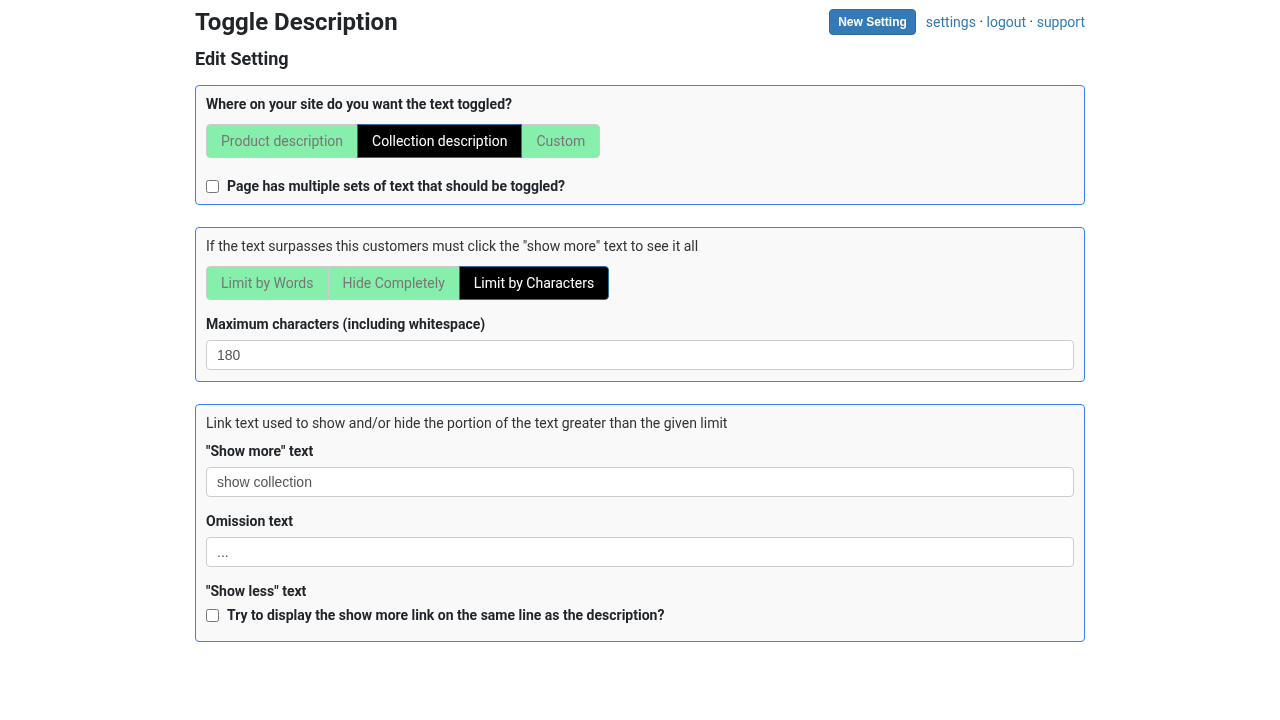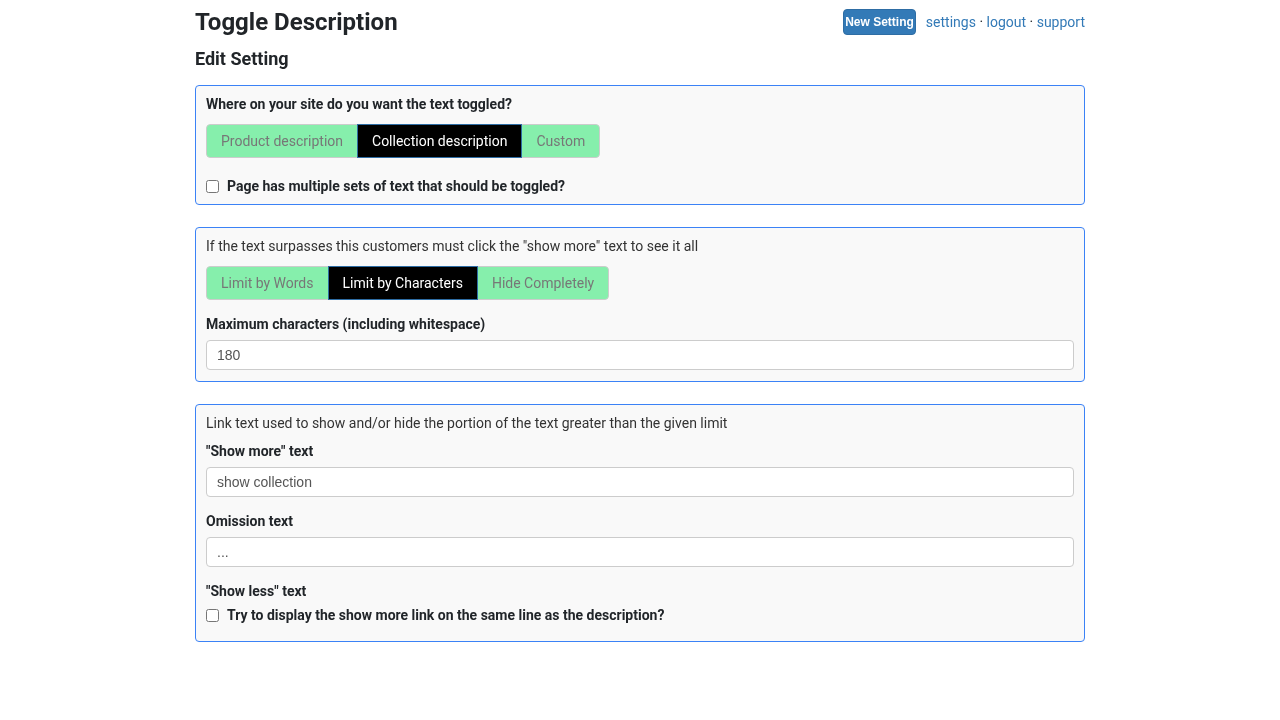--- a/index.html
+++ b/index.html
@@ -28,21 +28,21 @@
 .header-right {
   display: flex;
   align-items: center;
   gap: 10px;
 }
 .btn-primary {
   background: #337ab7;
   color: #fff;
   border: 1px solid #2e6da4;
   border-radius: 4px;
-  padding: 5px 1px;
+  padding: 5px 8px;
   font-size: 12px;
   font-weight: 600;
   cursor: pointer;
 }
 .top-links {
   font-size: 14px;
   color: #212529;
 }
 .top-links a {
   color: #337ab7;
@@ -156,22 +156,22 @@
     <div class="check-row">
       <input type="checkbox" style="">
       <label>Page has multiple sets of text that should be toggled?</label>
     </div>
   </div>
 
   <div class="panel">
     <div class="panel-desc">If the text surpasses this customers must click the "show more" text to see it all</div>
     <div class="btn-group">
       <div class="seg">Limit by Words</div>
+      <div class="seg">Hide Completely</div>
       <div class="seg active">Limit by Characters</div>
-      <div class="seg">Hide Completely</div>
     </div>
     <label class="field-label">Maximum characters (including whitespace)</label>
     <input type="text" class="text-input" style="margin-bottom: 1px;" value="180">
   </div>
 
   <div class="panel">
     <div class="panel-desc">Link text used to show and/or hide the portion of the text greater than the given limit</div>
 
     <label class="field-label">"Show more" text</label>
     <input type="text" class="text-input" value="show collection" style="">

